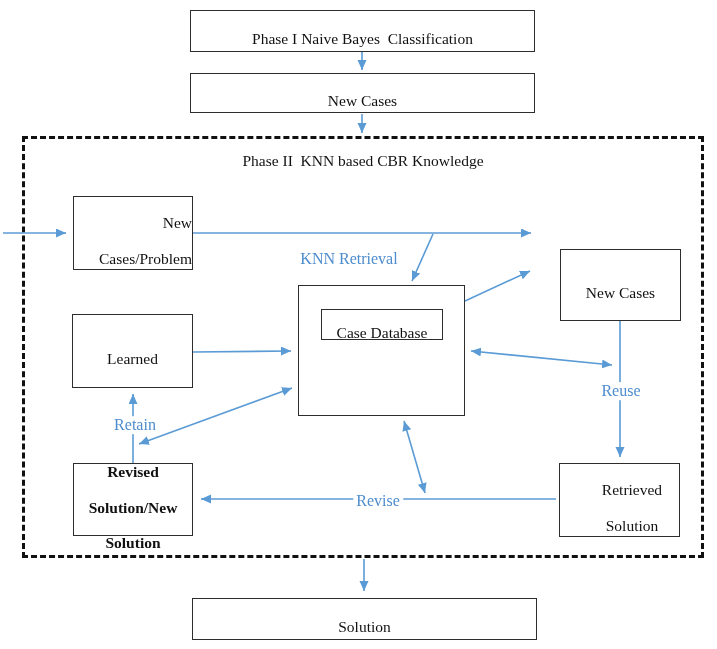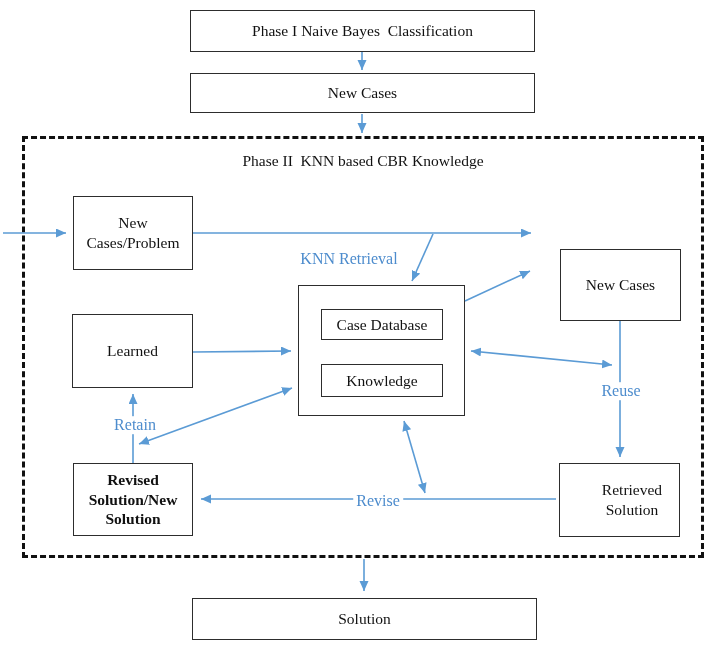--- a/index.html
+++ b/index.html
@@ -19,21 +19,21 @@
     flex-direction:column;
     align-items:center;
     justify-content:center;
     text-align:center;
     font-size:15.5px;
     line-height:1.28;
     color:#111111;
     z-index:1;
   }
   .node.front{z-index:3;}
-  .node .ln{white-space:pre;}
+  .node .ln{white-space:pre;margin-top:16px;}
   #dashed-box{
     position:absolute;
     box-sizing:border-box;
     left:22px;top:136px;width:682px;height:422px;
     border:3px dashed #111111;
     background:transparent;
     z-index:0;
   }
   #phase2-title{
     position:absolute;
@@ -69,36 +69,33 @@
     <span class="ln">Phase I Naive Bayes  Classification</span>
   </div>
 
   <div class="node" style="left:190px;top:73px;width:345px;height:40px;">
     <span class="ln">New Cases</span>
   </div>
 
   <div id="dashed-box"></div>
   <div id="phase2-title">Phase II  KNN based CBR Knowledge</div>
 
-  <div class="node" style="left:73px;top:196px;width:120px;height:74px;">
+  <div class="node" style="left:73px;top:196px;width:120px;height:74px;align-items:flex-end;">
     <span class="ln">New</span>
     <span class="ln">Cases/Problem</span>
   </div>
 
 
   <div class="node front" style="left:560px;top:249px;width:121px;height:72px;">
     <span class="ln">New Cases</span>
   </div>
 
   <div class="node" style="left:298px;top:285px;width:167px;height:131px;justify-content:flex-start;padding-left:28px;">
     <div class="node" style="left:22px;top:23px;width:122px;height:31px;">
       <span class="ln">Case Database</span>
-    </div>
-    <div class="node" style="left:22px;top:78px;width:122px;height:33px;">
-      <span class="ln">Knowledge</span>
     </div>
   </div>
 
   <div class="node" style="left:72px;top:314px;width:121px;height:74px;">
     <span class="ln">Learned</span>
   </div>
 
   <div class="node" style="left:73px;top:463px;width:120px;height:73px;font-weight:bold;">
     <span class="ln">Revised</span>
     <span class="ln">Solution/New</span>

